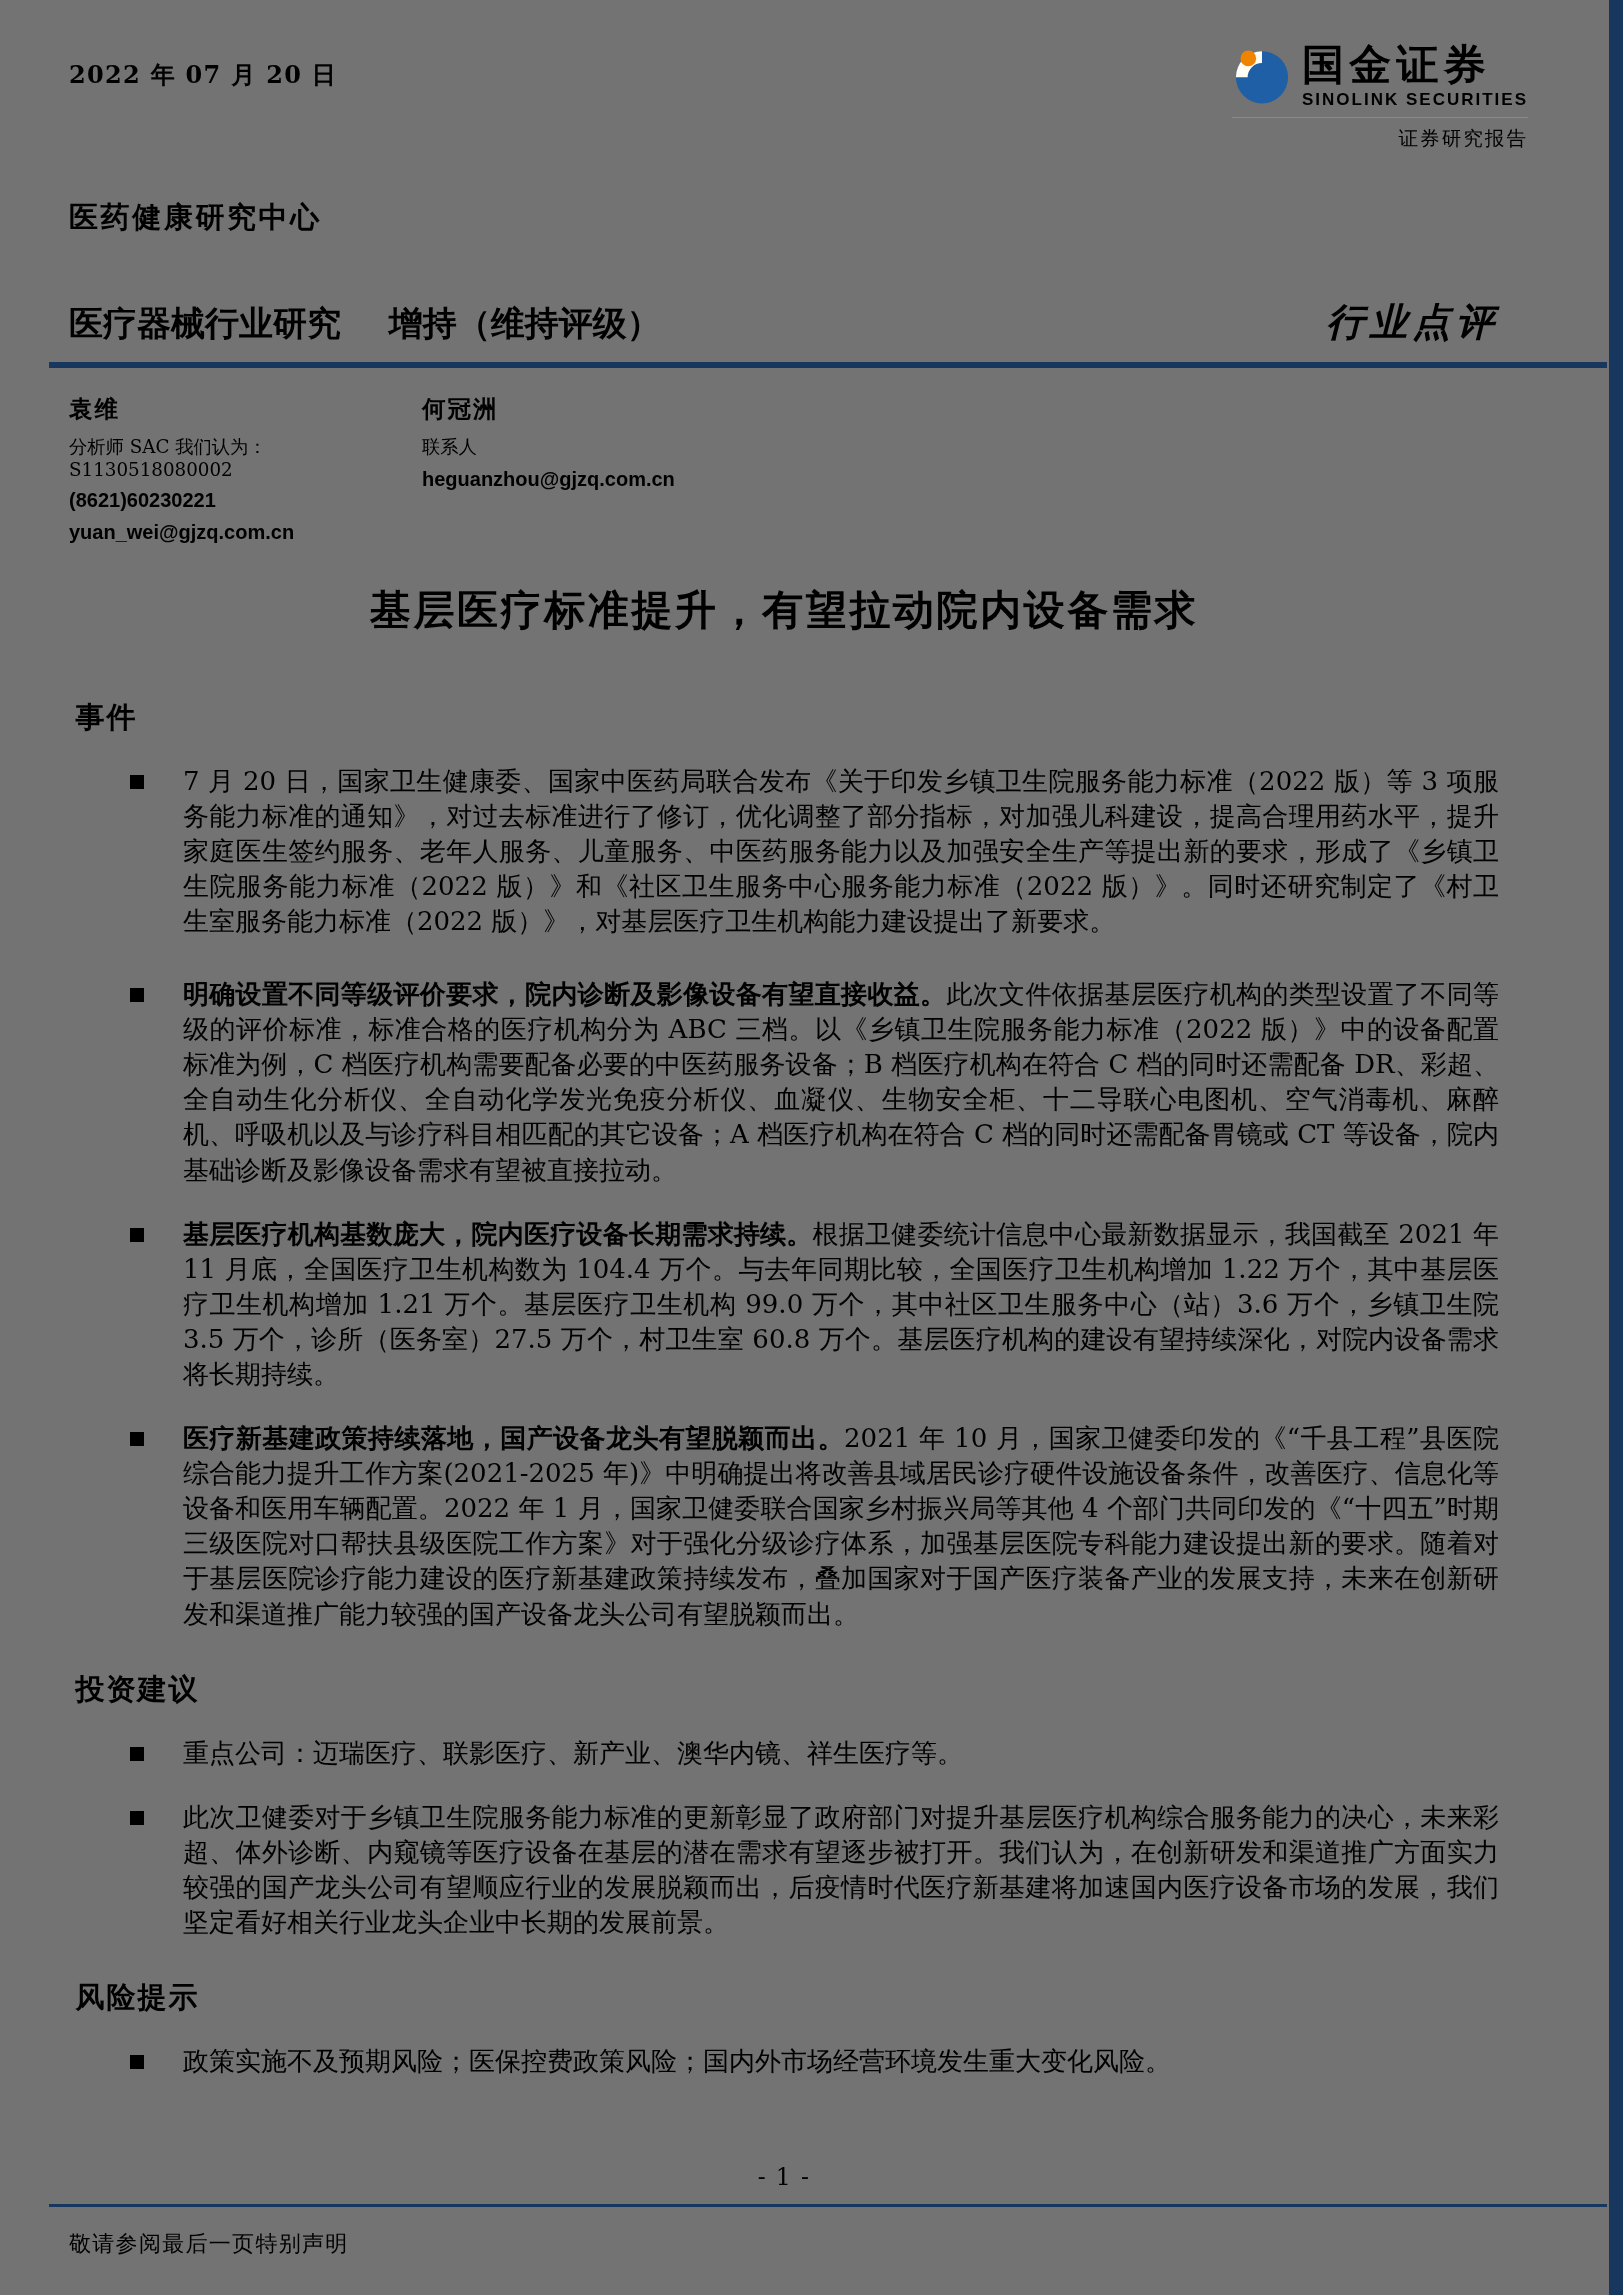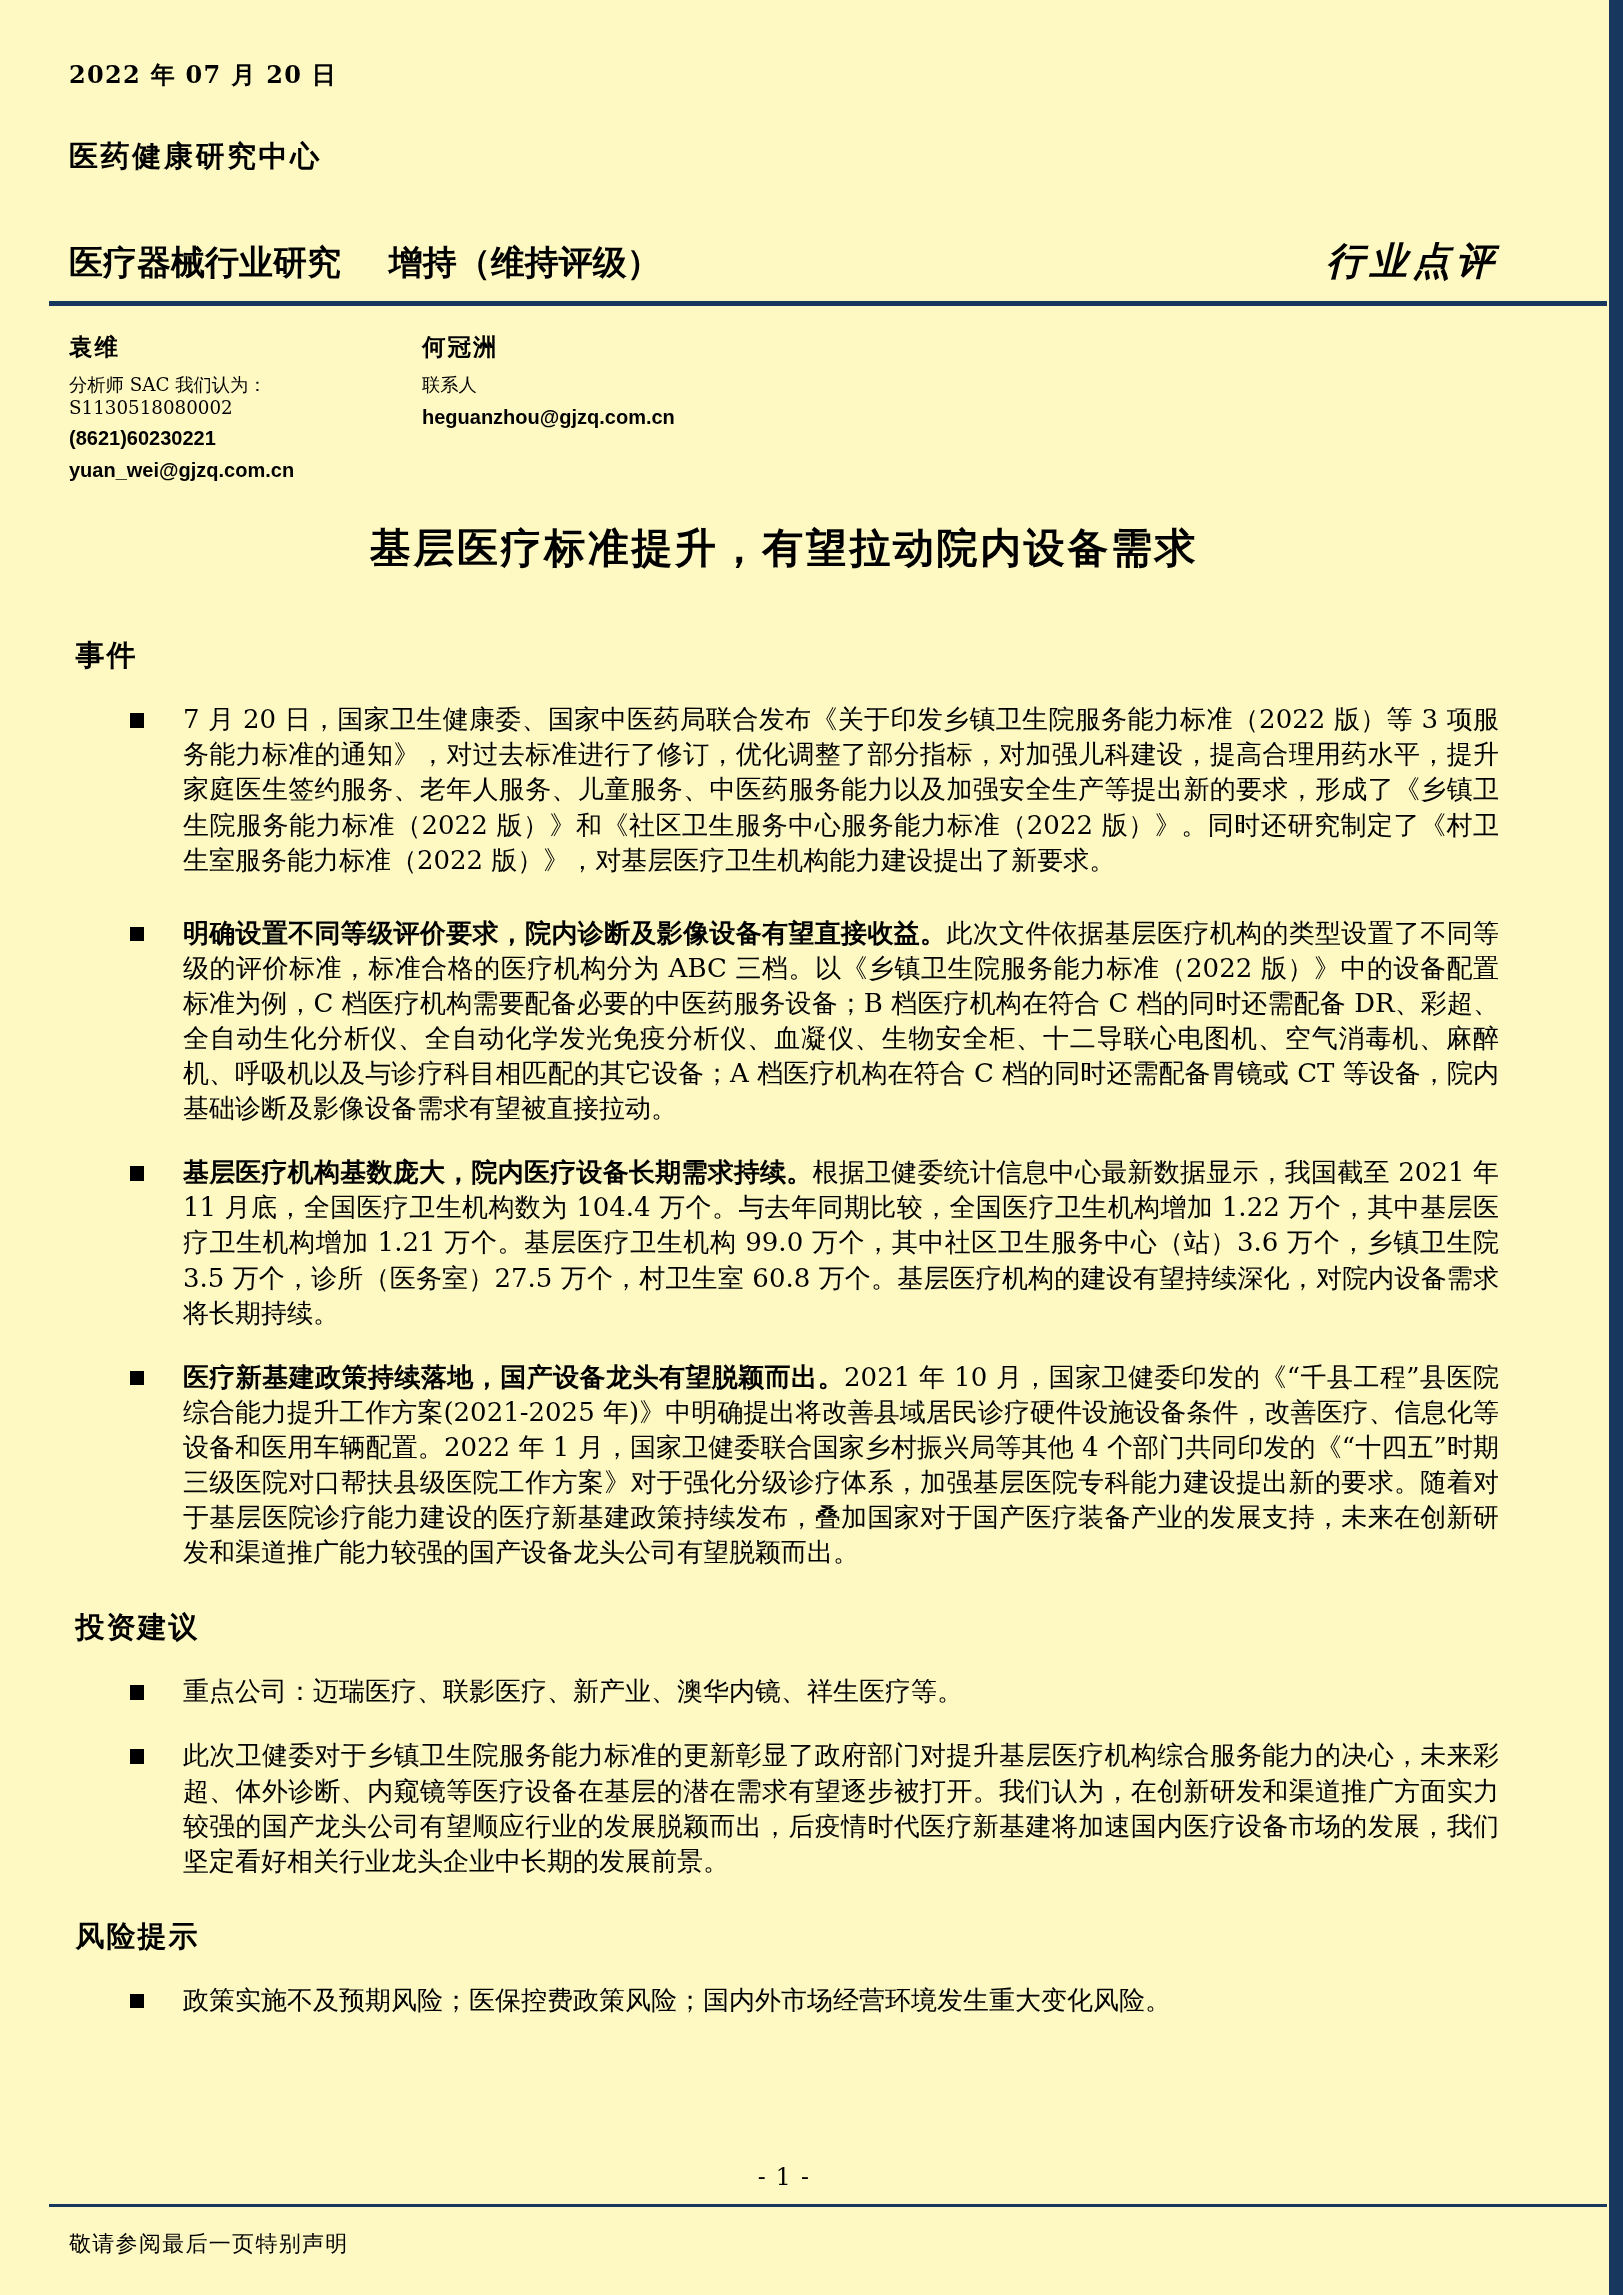--- a/index.html
+++ b/index.html
@@ -1,21 +1,21 @@
 <!DOCTYPE html>
 <html style="font-size:10.5px"><head>
 <meta charset="utf-8">
 <style>
   * { margin:0; padding:0; box-sizing:border-box; }
   html,body { background:#d9d9d9; }
   .page {
     position:relative;
     width:1623px; height:2295px;
     margin:0 auto;
-    background:#fef9c3;
+    background:#737373;
     color:#000;
     font-family:"DejaVu Serif","Liberation Serif",serif;
     overflow:hidden;
     display:flex; flex-direction:column;
   }
   .edge-bar { position:absolute; top:0; right:0; width:14.4px; height:2295px; background:#17375e; }
   .content { flex:1; display:flex; flex-direction:column; padding:43px 124px 36px 69px; }
 
   .top-row { display:flex; justify-content:space-between; align-items:flex-start; }
   .date { font-size:24px; font-weight:bold; letter-spacing:1.3px; padding-top:15.7px; }
@@ -65,20 +65,36 @@
 <body>
 
 <div class="page">
   <div class="edge-bar"></div>
 
   <div class="content">
 
     <div class="top-row">
       <div class="date">2022 年 07 月 20 日</div>
 
+      <div class="brand">
+        <div class="brand-main">
+          <span class="logo-icon">
+            <svg viewBox="0 0 92 92" width="60" height="60" aria-hidden="true">
+              <circle cx="46" cy="48" r="40" fill="#1f5fa6"></circle>
+              <path d="M6 48 A40 40 0 0 1 46 8 L46 26 A22 22 0 0 0 24 48 Z" fill="#fffdf4"></path>
+              <circle cx="25" cy="19" r="12" fill="#f08300"></circle>
+            </svg>
+          </span>
+          <div class="brand-names">
+            <div class="brand-cn">国金证券</div>
+            <div class="brand-en">SINOLINK SECURITIES</div>
+          </div>
+        </div>
+        <div class="report-type">证券研究报告</div>
+      </div>
     </div>
 
     <div class="center-name">医药健康研究中心</div>
 
     <div class="header-row">
       <div class="header-left">
         <span>医疗器械行业研究</span>
         <span class="rating">增持（维持评级）</span>
       </div>
       <div class="header-cat">行业点评</div>

